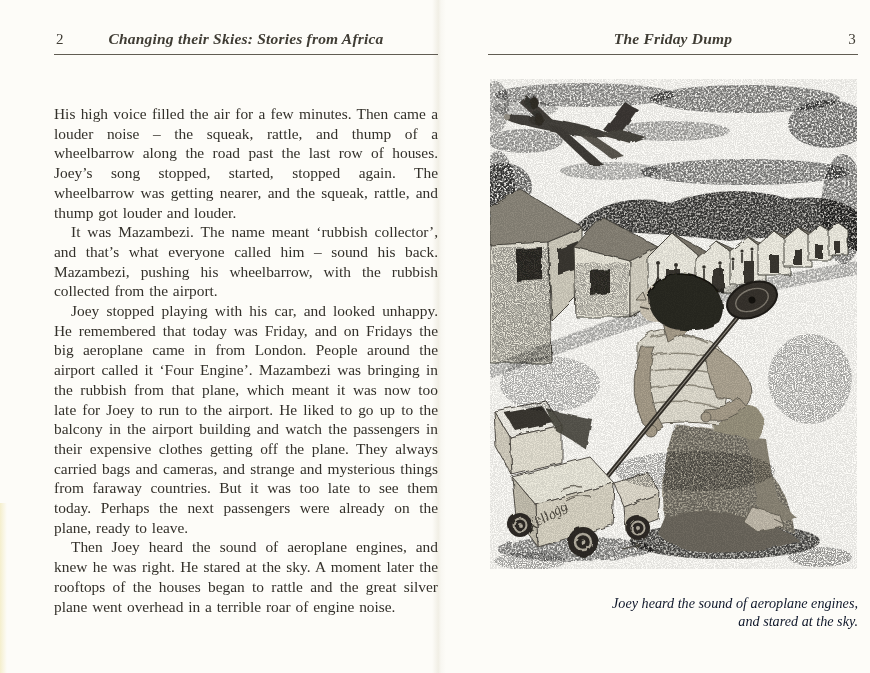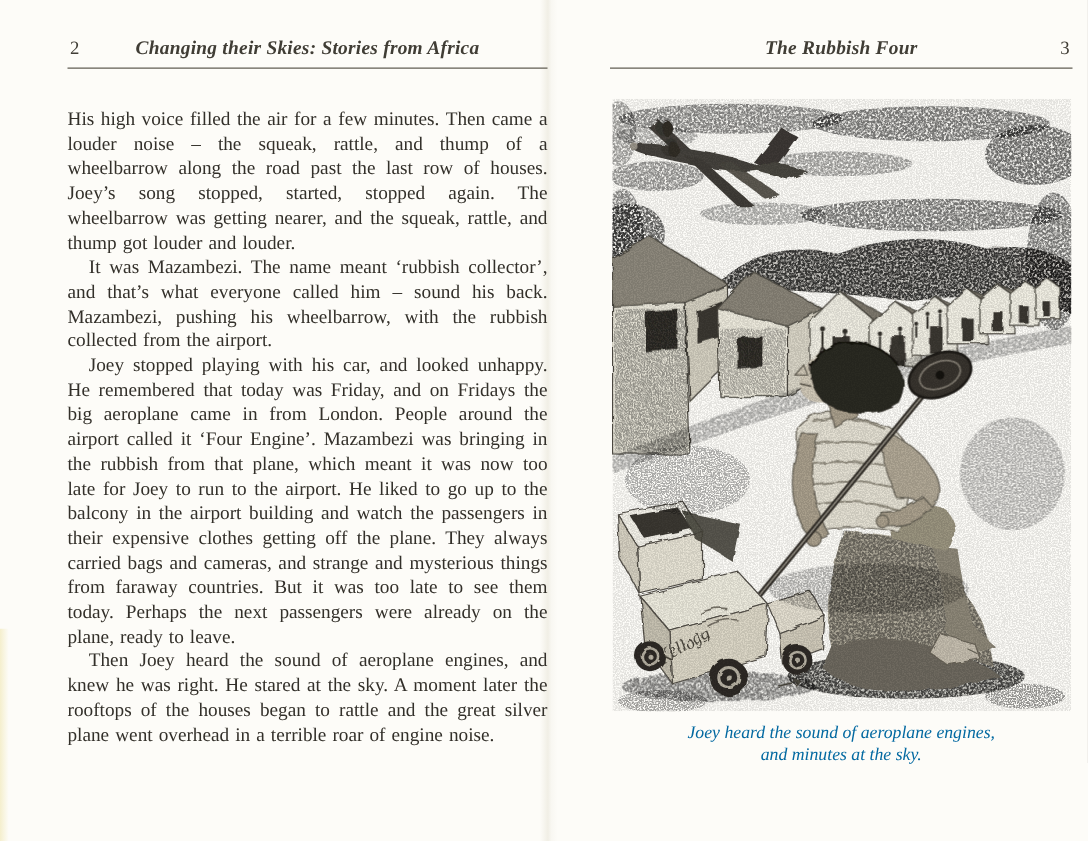--- a/index.html
+++ b/index.html
@@ -16,25 +16,25 @@
     background:linear-gradient(90deg,rgba(238,228,170,.55),rgba(238,228,170,0));
   }
   .page-left{position:absolute;left:54px;top:30px;width:384px;}
   .page-right{position:absolute;left:488px;top:30px;width:370px;}
   .running-head{position:relative;height:19px;font-size:15.5px;font-style:italic;letter-spacing:.2px;color:#403d35;}
   .running-head .pnum{position:absolute;top:1px;font-style:normal;font-size:15px;}
   .page-left .pnum{left:2px;}
   .page-right .pnum{right:2px;}
   .running-head .rh-title{position:absolute;left:0;right:0;text-align:center;white-space:nowrap;font-weight:bold;}
   .head-rule{border:none;border-top:1.5px solid #615d53;margin:5px 0 0;}
-  .body-text{margin-top:31px;font-size:15.4px;line-height:19.7px;text-align:justify;word-spacing:1px;}
+  .body-text{margin-top:49px;font-size:15.4px;line-height:19.7px;text-align:justify;word-spacing:1px;}
   .body-text p{margin:0;text-indent:17px;}
   .body-text p.no-indent{text-indent:0;}
   .illustration{display:block;margin:24px auto 0;}
-  .caption{margin-top:9px;text-align:center;font-style:italic;font-size:14.2px;line-height:17.5px;color:#0369a1;}
+  .caption{margin-top:26px;text-align:right;font-style:italic;font-size:14.2px;line-height:17.5px;color:#0f172a;}
   .caption div{white-space:nowrap;}
 </style>
 </head>
 <body>
 
 <div class="spread">
   <div class="gutter"></div>
   <div class="edge-tint"></div>
 
   <div class="page-left">
@@ -46,21 +46,21 @@
     <div class="body-text">
       <p class="no-indent">His high voice filled the air for a few minutes. Then came a louder noise – the squeak, rattle, and thump of a wheelbarrow along the road past the last row of houses. Joey’s song stopped, started, stopped again. The wheelbarrow was getting nearer, and the squeak, rattle, and thump got louder and louder.</p>
       <p>It was Mazambezi. The name meant ‘rubbish collector’, and that’s what everyone called him – sound his back. Mazambezi, pushing his wheelbarrow, with the rubbish collected from the airport.</p>
       <p>Joey stopped playing with his car, and looked unhappy. He remembered that today was Friday, and on Fridays the big aeroplane came in from London. People around the airport called it ‘Four Engine’. Mazambezi was bringing in the rubbish from that plane, which meant it was now too late for Joey to run to the airport. He liked to go up to the balcony in the airport building and watch the passengers in their expensive clothes getting off the plane. They always carried bags and cameras, and strange and mysterious things from faraway countries. But it was too late to see them today. Perhaps the next passengers were already on the plane, ready to leave.</p>
       <p>Then Joey heard the sound of aeroplane engines, and knew he was right. He stared at the sky. A moment later the rooftops of the houses began to rattle and the great silver plane went overhead in a terrible roar of engine noise.</p>
     </div>
   </div>
 
   <div class="page-right">
     <div class="running-head">
-      <span class="rh-title">The Rubbish Four</span>
+      <span class="rh-title">The Friday Dump</span>
       <span class="pnum">3</span>
     </div>
     <hr class="head-rule">
 
     <svg class="illustration" width="367" height="490" viewBox="0 0 367 490">
       <defs>
         <filter id="grain" x="-30%" y="-30%" width="160%" height="160%">
           <feTurbulence type="fractalNoise" baseFrequency="0.55" numOctaves="3" seed="7" result="n"></feTurbulence>
           <feColorMatrix in="n" type="matrix" values="0 0 0 0 0  0 0 0 0 0  0 0 0 0 0  2 2 2 0 -2.3" result="sp"></feColorMatrix>
           <feComposite in="sp" in2="SourceGraphic" operator="in"></feComposite>
@@ -259,16 +259,16 @@
         <ellipse cx="60" cy="305" rx="50" ry="28" filter="url(#grainfine)" opacity=".25"></ellipse>
         <ellipse cx="205" cy="392" rx="80" ry="20" filter="url(#grainfine)" opacity=".3"></ellipse>
         <ellipse cx="330" cy="478" rx="32" ry="10" filter="url(#grainfine)" opacity=".35"></ellipse>
         <ellipse cx="40" cy="482" rx="36" ry="9" filter="url(#grainfine)" opacity=".3"></ellipse>
         <rect x="0" y="0" width="367" height="490" filter="url(#grainfine)" opacity=".1"></rect>
       </g>
     </svg>
 
     <div class="caption">
       <div>Joey heard the sound of aeroplane engines,</div>
-      <div>and minutes at the sky.</div>
+      <div>and stared at the sky.</div>
     </div>
   </div>
 </div>
 
 </body></html>

